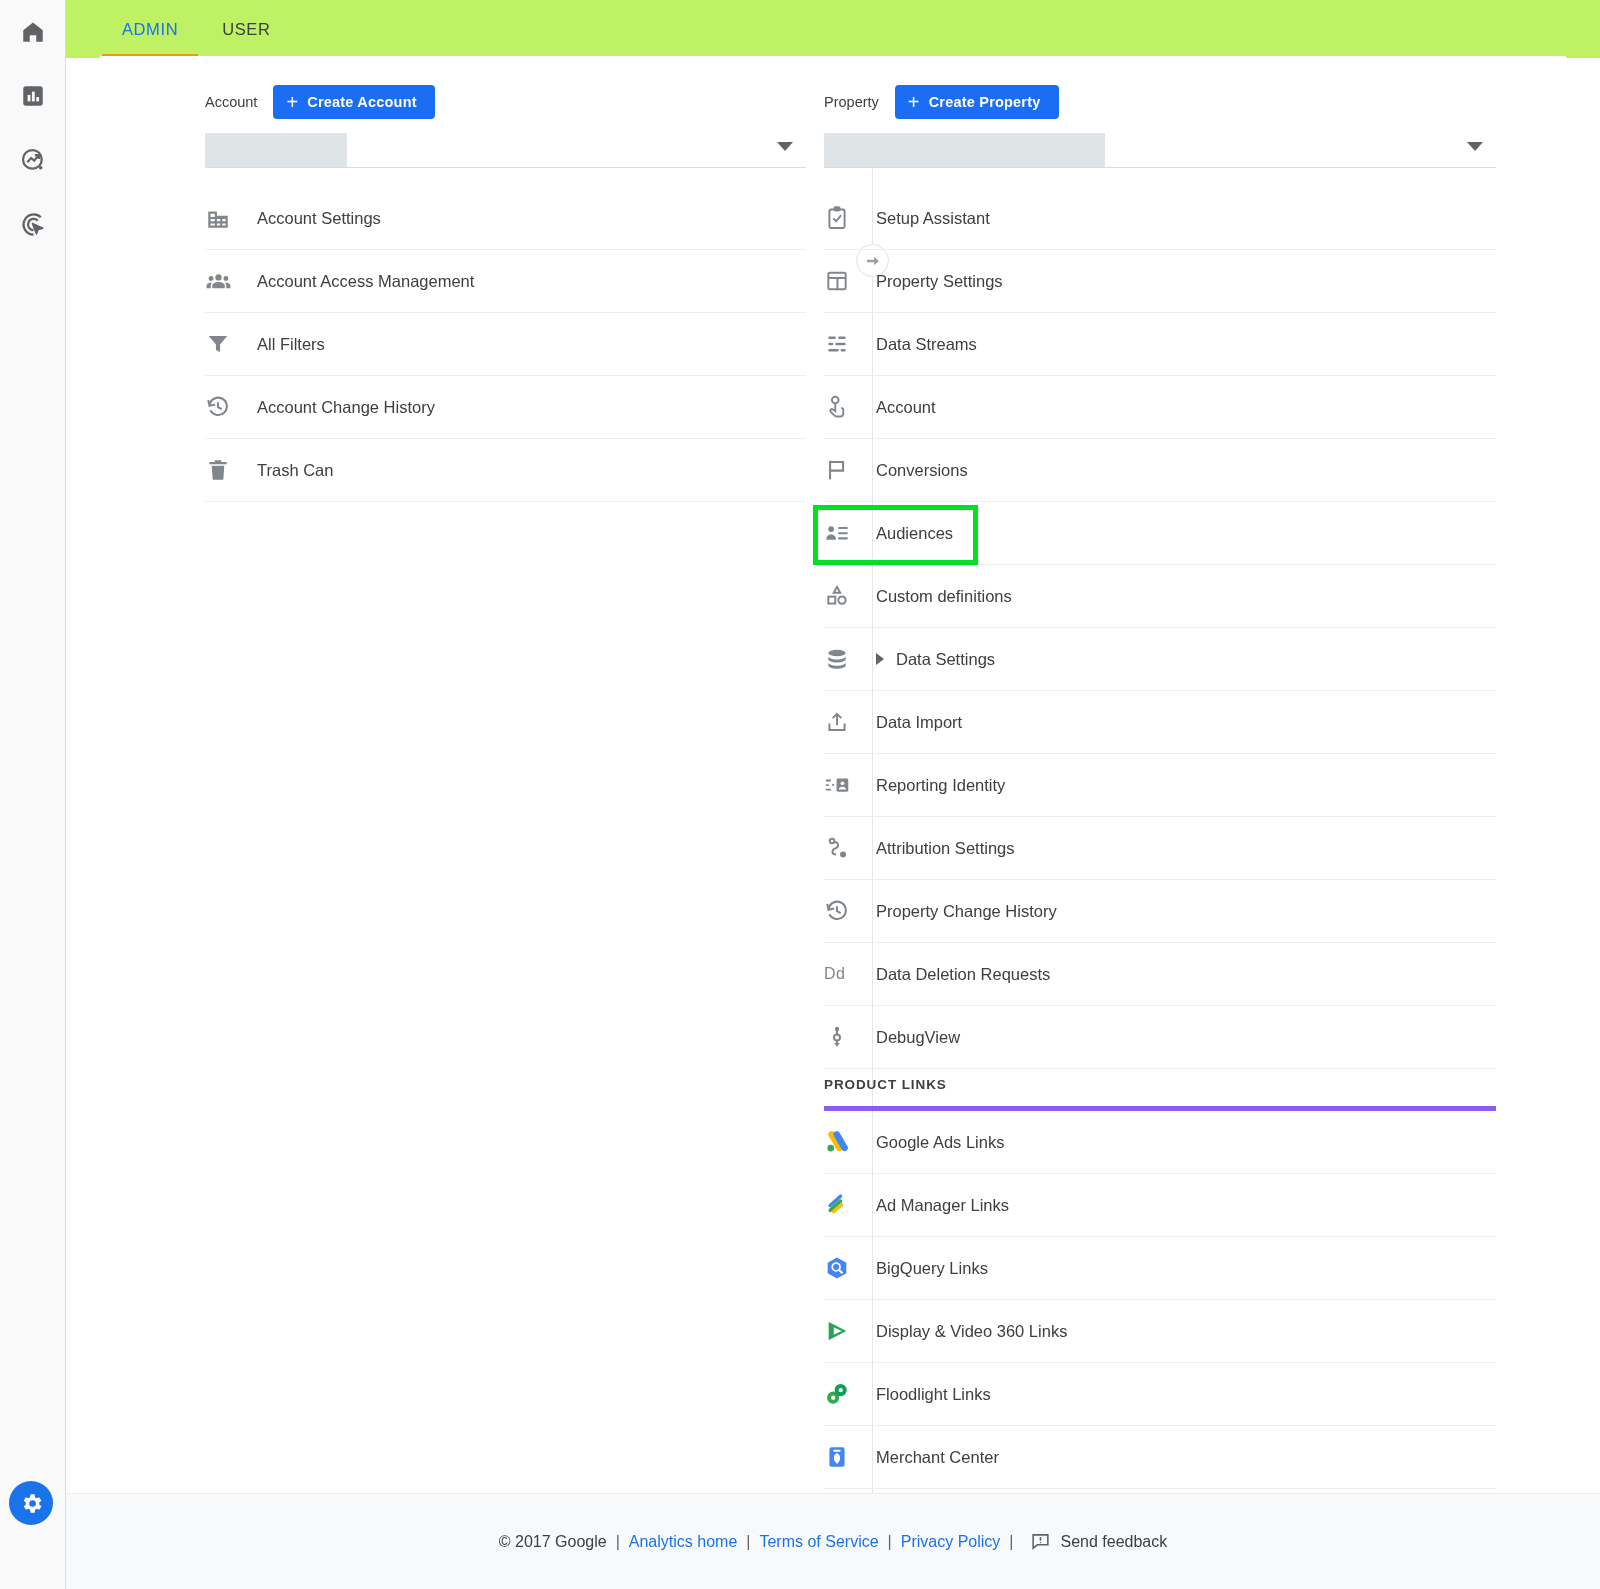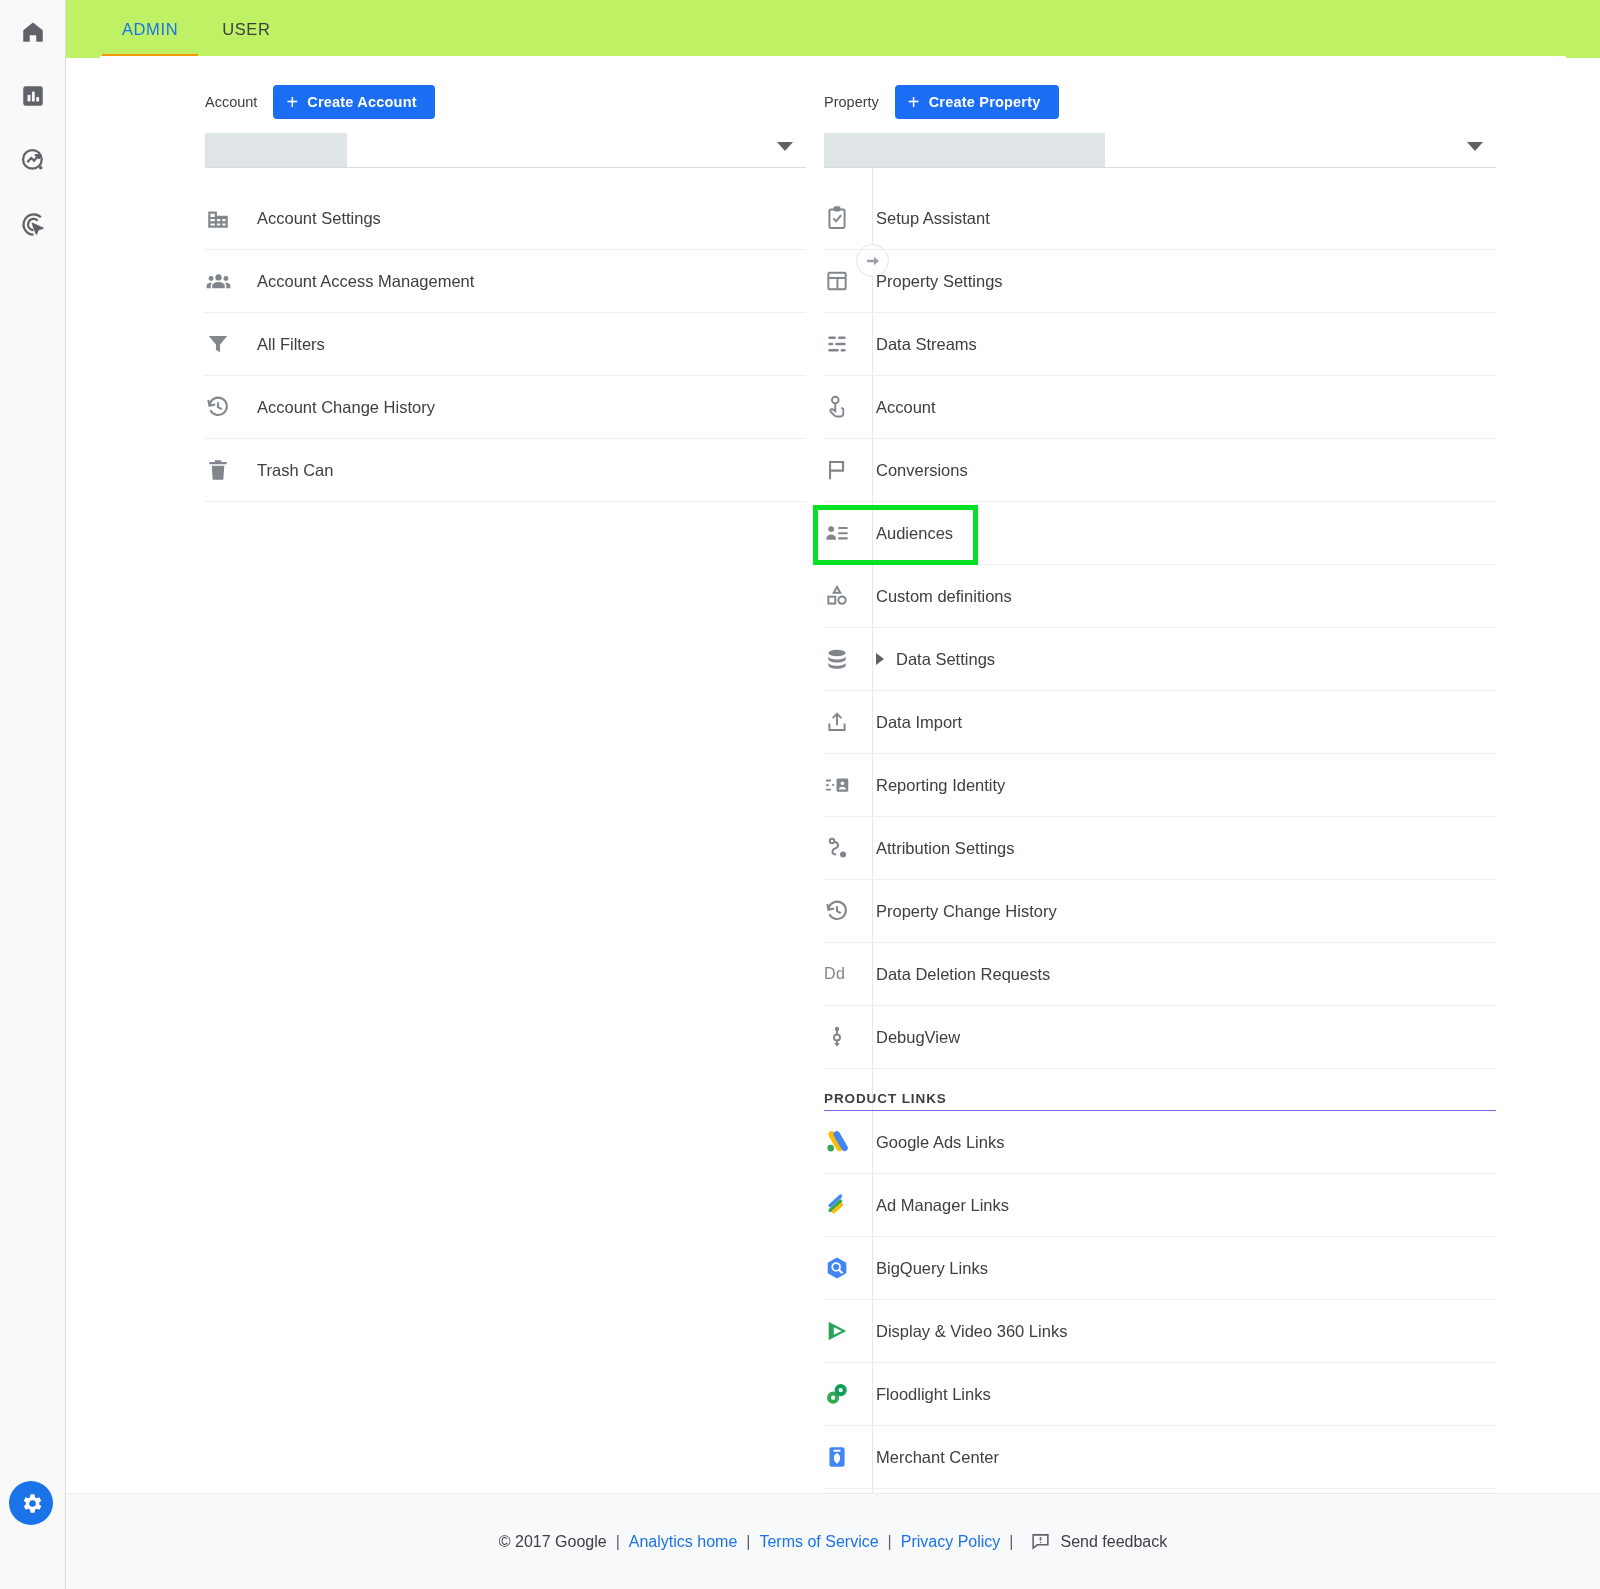--- a/index.html
+++ b/index.html
@@ -130,22 +130,22 @@
   }
   .dd-ico {
     font-size: 16px; font-weight: normal; color: #9aa0a6;
     letter-spacing: .5px;
   }
 
   .section-head {
     font-size: 13.5px; font-weight: bold; letter-spacing: .9px;
     color: #3c4043;
     height: 42px; display: flex; align-items: flex-end;
-    padding-bottom: 4px;
-    border-bottom: 1px solid #8b5cf6;
+    padding-bottom: 14px;
+    border-bottom: 5px solid #8b5cf6;
   }
 
   .row.highlight { }
   .hl-box {
     position: absolute;
     left: -11px; top: 3px;
     width: 165px; height: 60px;
     border: 5px solid #00e024;
     pointer-events: none;
     z-index: 5;

